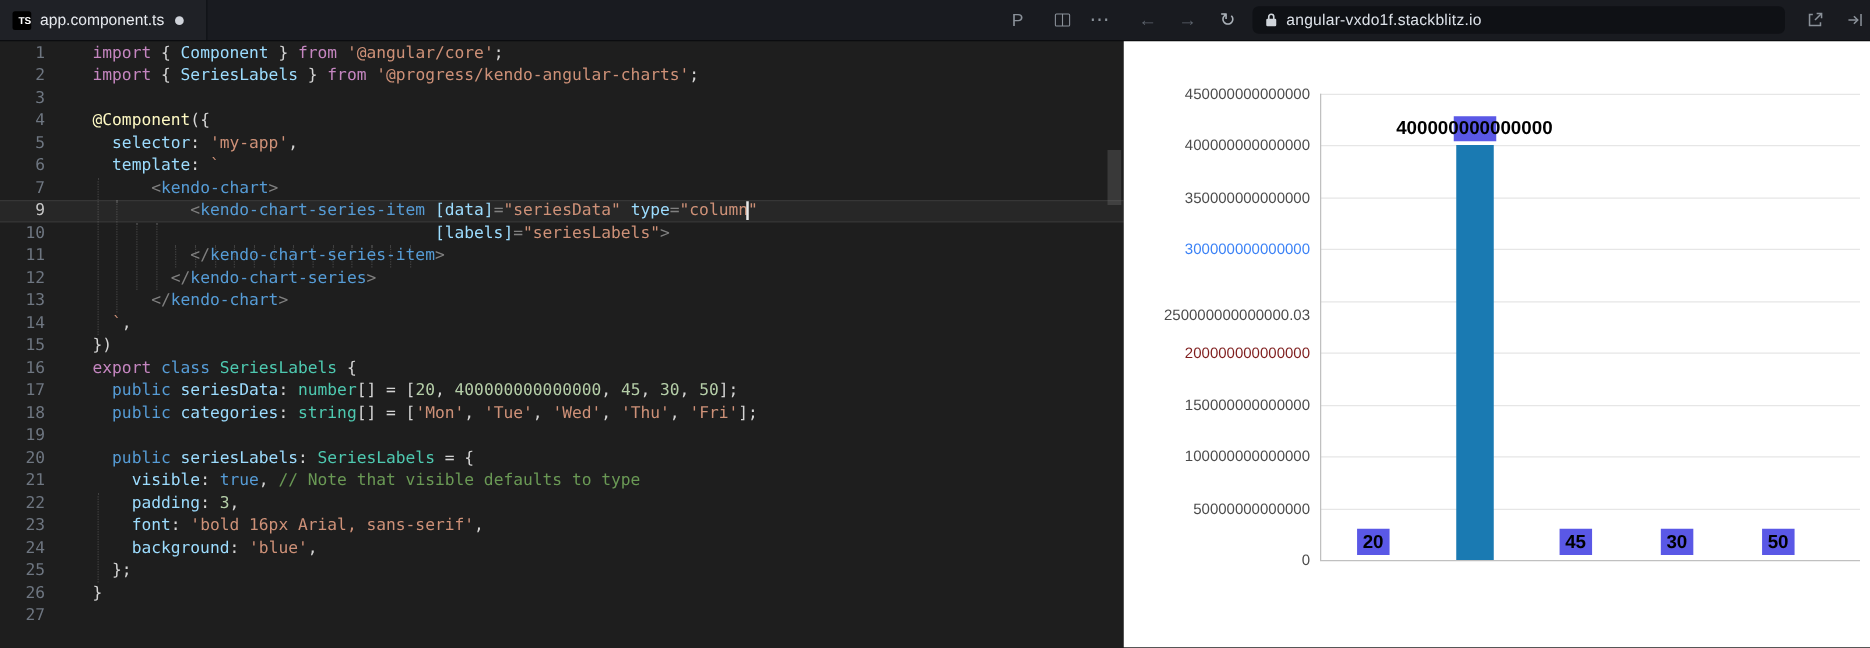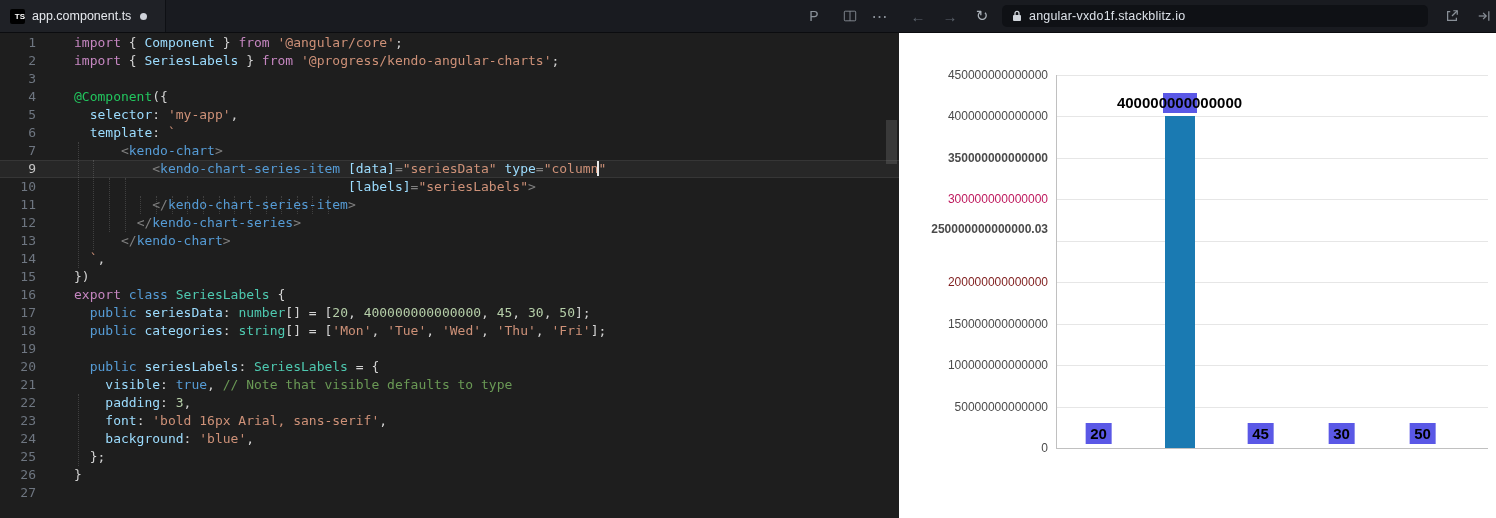--- a/index.html
+++ b/index.html
@@ -20,21 +20,21 @@
   .url-text{color:#dce1e8;font-size:12.5px;letter-spacing:.2px;white-space:nowrap;}
 
   
   .editor{position:absolute;left:0;top:32px;width:899px;height:486px;background:#1e1e1e;overflow:hidden;}
   .code-lines{position:absolute;left:0;top:2px;width:100%;}
   .cl{height:18px;white-space:pre;font:13px/18px "DejaVu Sans Mono",monospace;}
   .cl.active{background:rgba(255,255,255,.045);box-shadow:inset 0 1px 0 rgba(255,255,255,.07),inset 0 -1px 0 rgba(255,255,255,.07);}
   .ln{display:inline-block;width:36px;text-align:right;color:#6e7681;margin-right:26px;}
   .lnactive{color:#c6c6c6;}
   .ct{white-space:pre;margin-left:12px;}
-  .kw{color:#c586c0}.kb{color:#569cd6}.vr{color:#9cdcfe}.dc{color:#22c55e}.at{color:#9cdcfe}
+  .kw{color:#c586c0}.kb{color:#569cd6}.vr{color:#9cdcfe}.dc{color:#fef9c3}.at{color:#9cdcfe}
   .ty{color:#4ec9b0}.st{color:#ce9178}.nu{color:#b5cea8}.cm{color:#6a9955}
   .tg{color:#569cd6}.pu{color:#808080}.pl{color:#d4d4d4}
   .cursor{display:inline-block;width:2px;height:15px;background:#e8e8e8;vertical-align:text-bottom;margin:0 -1px;}
   .indent-guides{position:absolute;left:0;top:0;width:100%;height:100%;pointer-events:none;}
   .guide{position:absolute;width:0;border-left:1px dotted #404040;}
   .vscroll{position:absolute;right:2px;top:88px;width:11px;height:44px;background:rgba(121,121,121,.3);}
 
   
   .preview{position:absolute;left:899px;top:32px;width:597px;height:486px;background:#ffffff;overflow:hidden;}
   .chart{position:absolute;left:0;top:0;width:100%;height:100%;}
@@ -150,25 +150,25 @@
     <div class="vscroll"></div>
   </div>
 
   <div class="preview">
     <div class="chart">
         <div class="gridline" style="top: 43px; left: 157px; width: 432px; background: rgb(230, 230, 230);"></div>
         <div class="ytick" style="top: 35px; color: rgb(75, 75, 75);">450000000000000</div>
         <div class="gridline" style="top: 84.4444px; left: 157px; width: 432px; background: rgb(230, 230, 230);"></div>
         <div class="ytick" style="top: 76.4444px; color: rgb(75, 75, 75);">400000000000000</div>
         <div class="gridline" style="top: 125.889px; left: 157px; width: 432px; background: rgb(230, 230, 230);"></div>
-        <div class="ytick" style="top: 117.889px; color: rgb(75, 75, 75); font-weight: bold;">350000000000000</div>
+        <div class="ytick" style="top: 117.889px; color: rgb(75, 75, 75);">350000000000000</div>
         <div class="gridline" style="top: 167.333px; left: 157px; width: 432px; background: rgb(230, 230, 230);"></div>
-        <div class="ytick" style="top: 159.333px; color: #be185d;">300000000000000</div>
+        <div class="ytick" style="top: 159.333px; color: #3b82f6;">300000000000000</div>
         <div class="gridline" style="top: 208.778px; left: 157px; width: 432px; background: rgb(230, 230, 230);"></div>
-        <div class="ytick" style="top: 189px; color: rgb(75, 75, 75); font-weight: bold;">250000000000000.03</div>
+        <div class="ytick" style="top: 212px; color: rgb(75, 75, 75);">250000000000000.03</div>
         <div class="gridline" style="top: 250.222px; left: 157px; width: 432px; background: rgb(230, 230, 230);"></div>
         <div class="ytick" style="top: 242.222px; color: #7f1d1d;">200000000000000</div>
         <div class="gridline" style="top: 291.667px; left: 157px; width: 432px; background: rgb(230, 230, 230);"></div>
         <div class="ytick" style="top: 283.667px; color: rgb(75, 75, 75);">150000000000000</div>
         <div class="gridline" style="top: 333.111px; left: 157px; width: 432px; background: rgb(230, 230, 230);"></div>
         <div class="ytick" style="top: 325.111px; color: rgb(75, 75, 75);">100000000000000</div>
         <div class="gridline" style="top: 374.556px; left: 157px; width: 432px; background: rgb(230, 230, 230);"></div>
         <div class="ytick" style="top: 366.556px; color: rgb(75, 75, 75);">50000000000000</div>
         <div class="gridline" style="top: 416px; left: 157px; width: 432px; background: rgb(192, 192, 192);"></div>
         <div class="ytick" style="top: 408px; color: rgb(75, 75, 75);">0</div>

